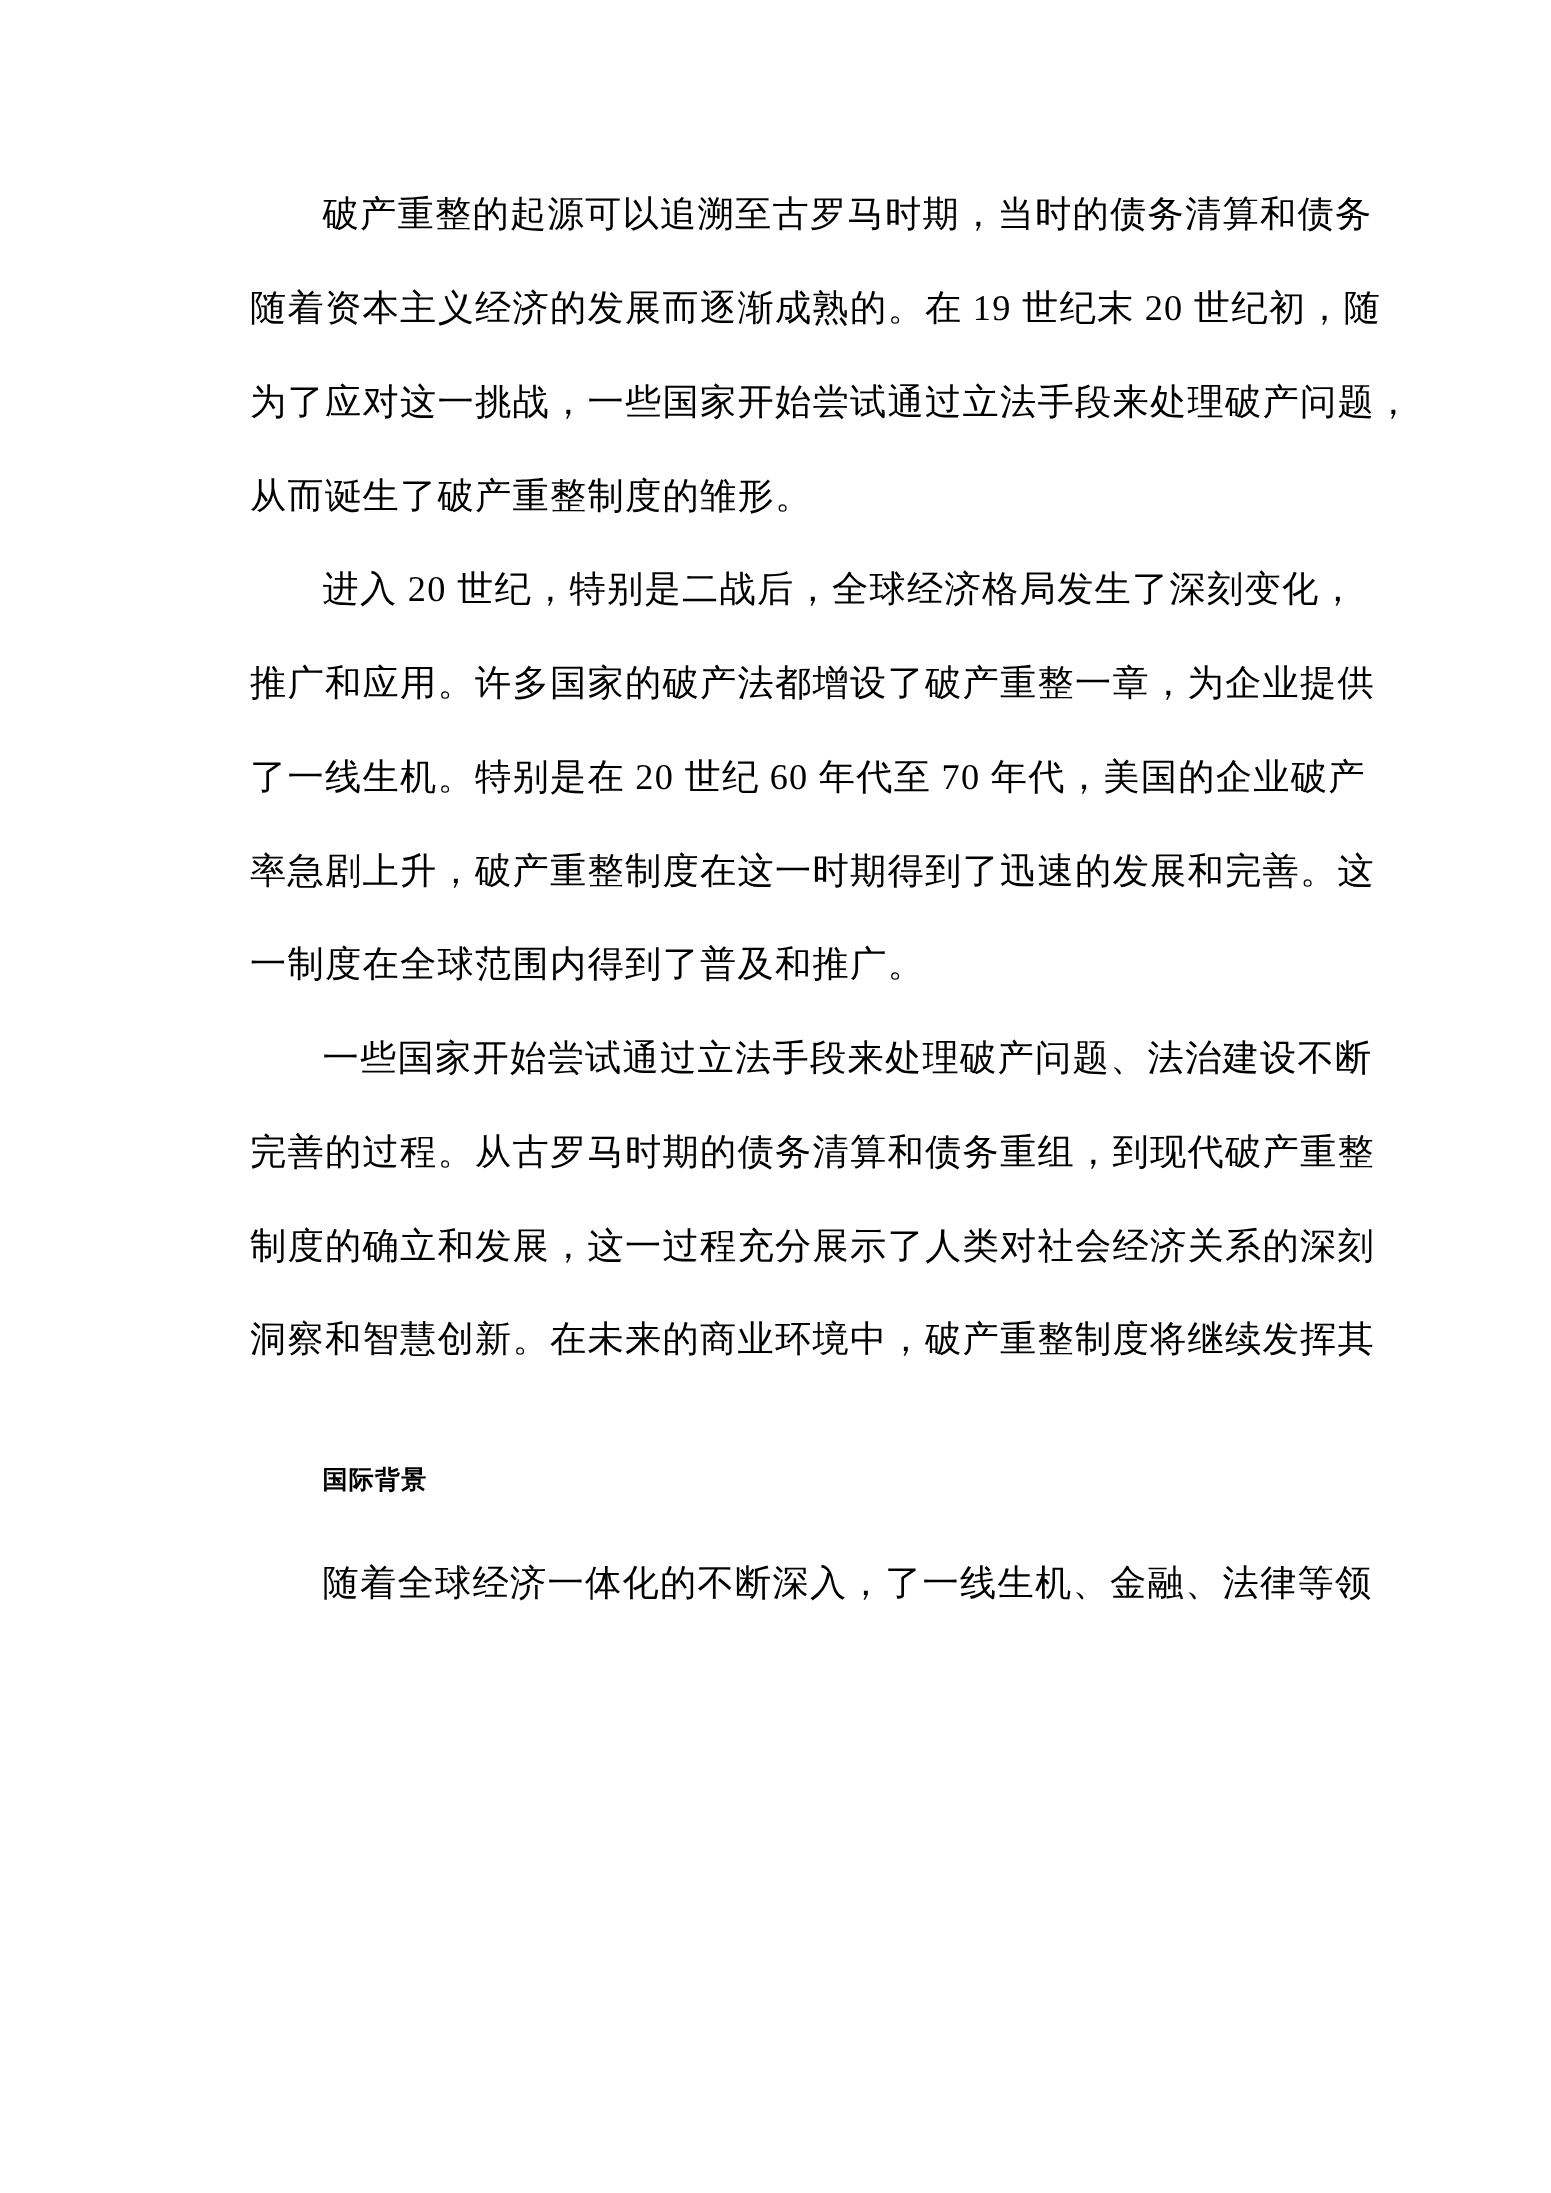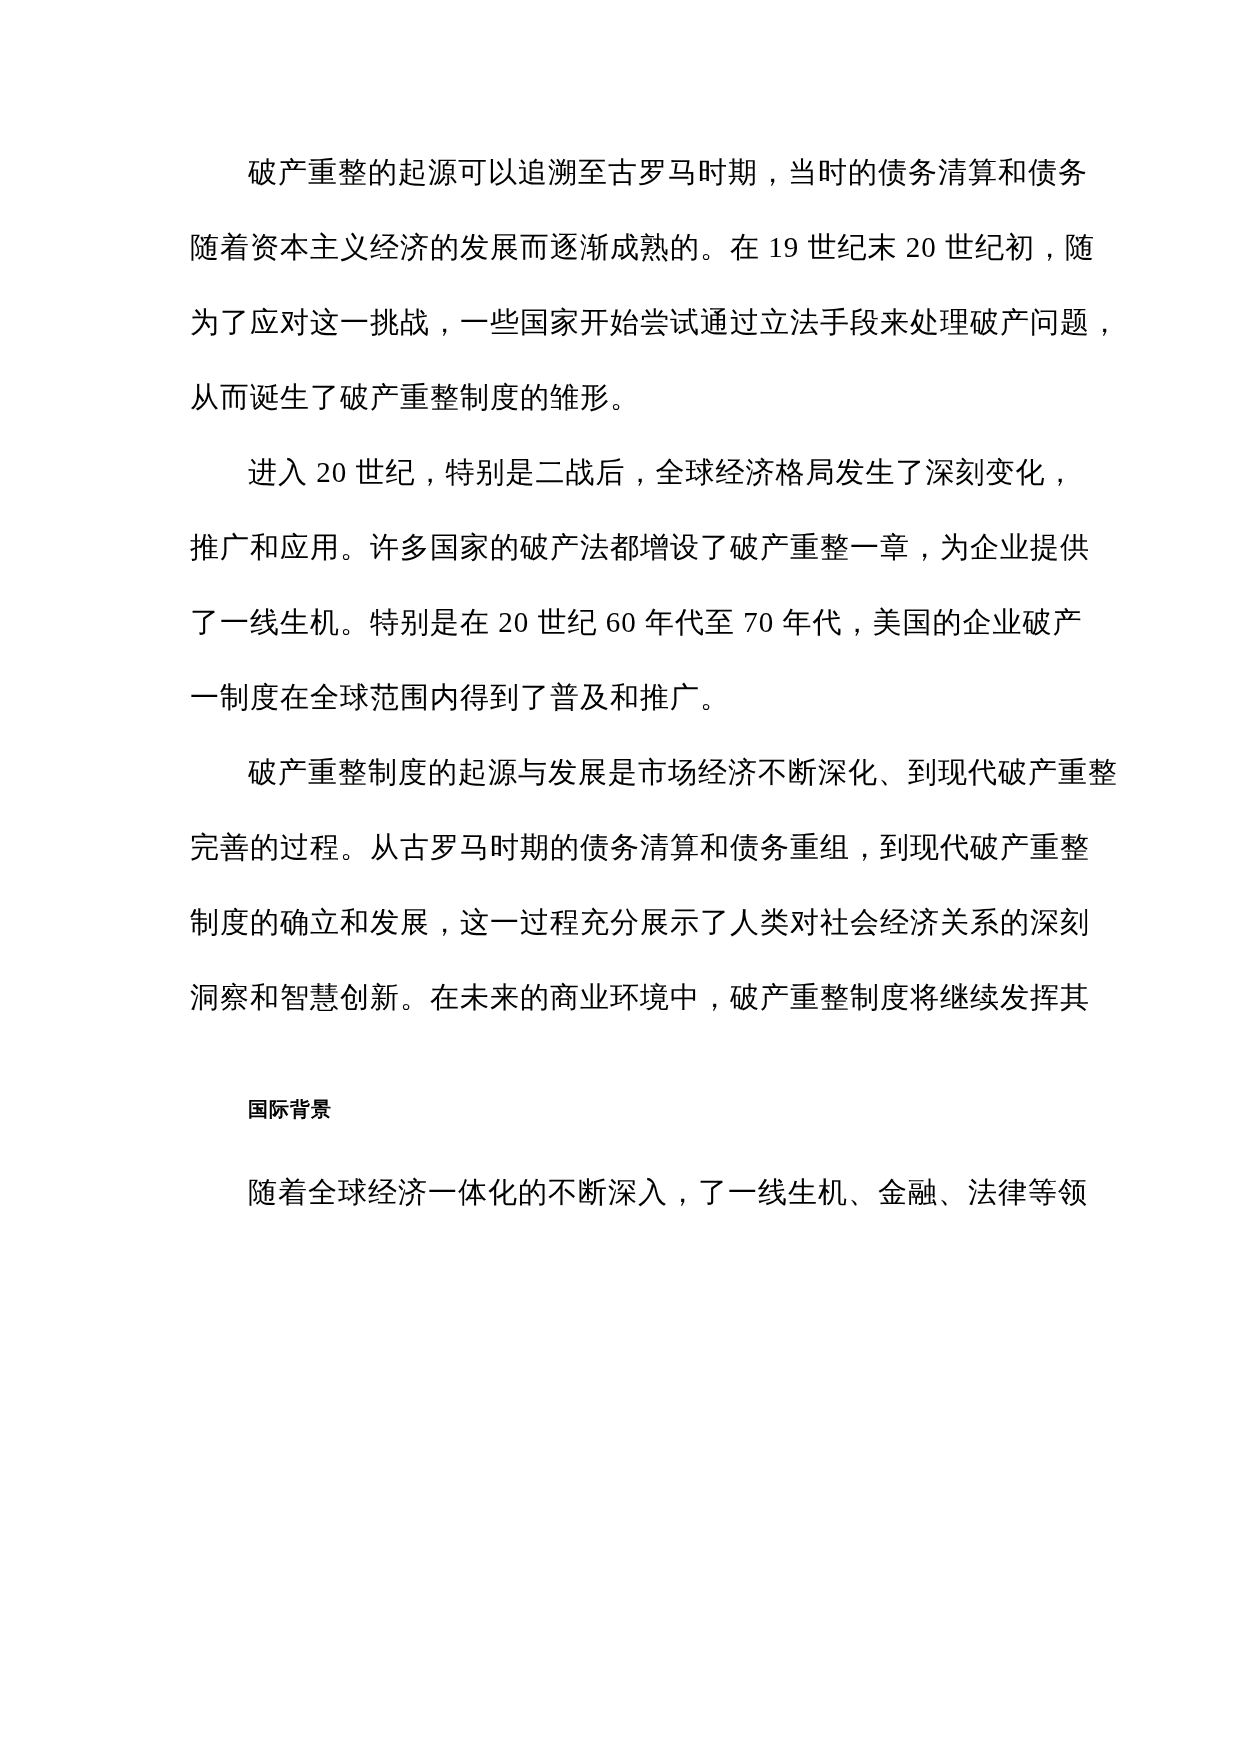--- a/index.html
+++ b/index.html
@@ -11,21 +11,21 @@
     position: relative;
     width: 1241px;
     height: 1754px;
     background: #ffffff;
     overflow: hidden;
     font-family: "Liberation Serif", "DejaVu Serif", serif;
     color: #000000;
   }
   .text-column {
     position: absolute;
-    left: 190px;
+    left: 200px;
     top: 135px;
     width: 1000px;
   }
   .line {
     margin: 0;
     padding: 0;
     font-size: 29px;
     line-height: 75px;
     letter-spacing: 1px;
     white-space: nowrap;
@@ -55,25 +55,26 @@
       <p class="line first-line">破产重整的起源可以追溯至古罗马时期，当时的债务清算和债务</p>
       <p class="line">随着资本主义经济的发展而逐渐成熟的。在 19 世纪末 20 世纪初，随</p>
       <p class="line">为了应对这一挑战，一些国家开始尝试通过立法手段来处理破产问题，</p>
       <p class="line">从而诞生了破产重整制度的雏形。</p>
     </div>
 
     <div>
       <p class="line first-line">进入 20 世纪，特别是二战后，全球经济格局发生了深刻变化，</p>
       <p class="line">推广和应用。许多国家的破产法都增设了破产重整一章，为企业提供</p>
       <p class="line">了一线生机。特别是在 20 世纪 60 年代至 70 年代，美国的企业破产</p>
+      <p class="line">率急剧上升，破产重整制度在这一时期得到了迅速的发展和完善。这</p>
       <p class="line">一制度在全球范围内得到了普及和推广。</p>
     </div>
 
     <div>
-      <p class="line first-line">破产重整制度的起源与发展是市场经济不断深化、到现代破产重整</p>
+      <p class="line first-line">一些国家开始尝试通过立法手段来处理破产问题、法治建设不断</p>
       <p class="line">完善的过程。从古罗马时期的债务清算和债务重组，到现代破产重整</p>
       <p class="line">制度的确立和发展，这一过程充分展示了人类对社会经济关系的深刻</p>
       <p class="line">洞察和智慧创新。在未来的商业环境中，破产重整制度将继续发挥其</p>
     </div>
 
     <h2 class="section-heading">国际背景</h2>
 
     <div>
       <p class="line first-line">随着全球经济一体化的不断深入，了一线生机、金融、法律等领</p>
     </div>

